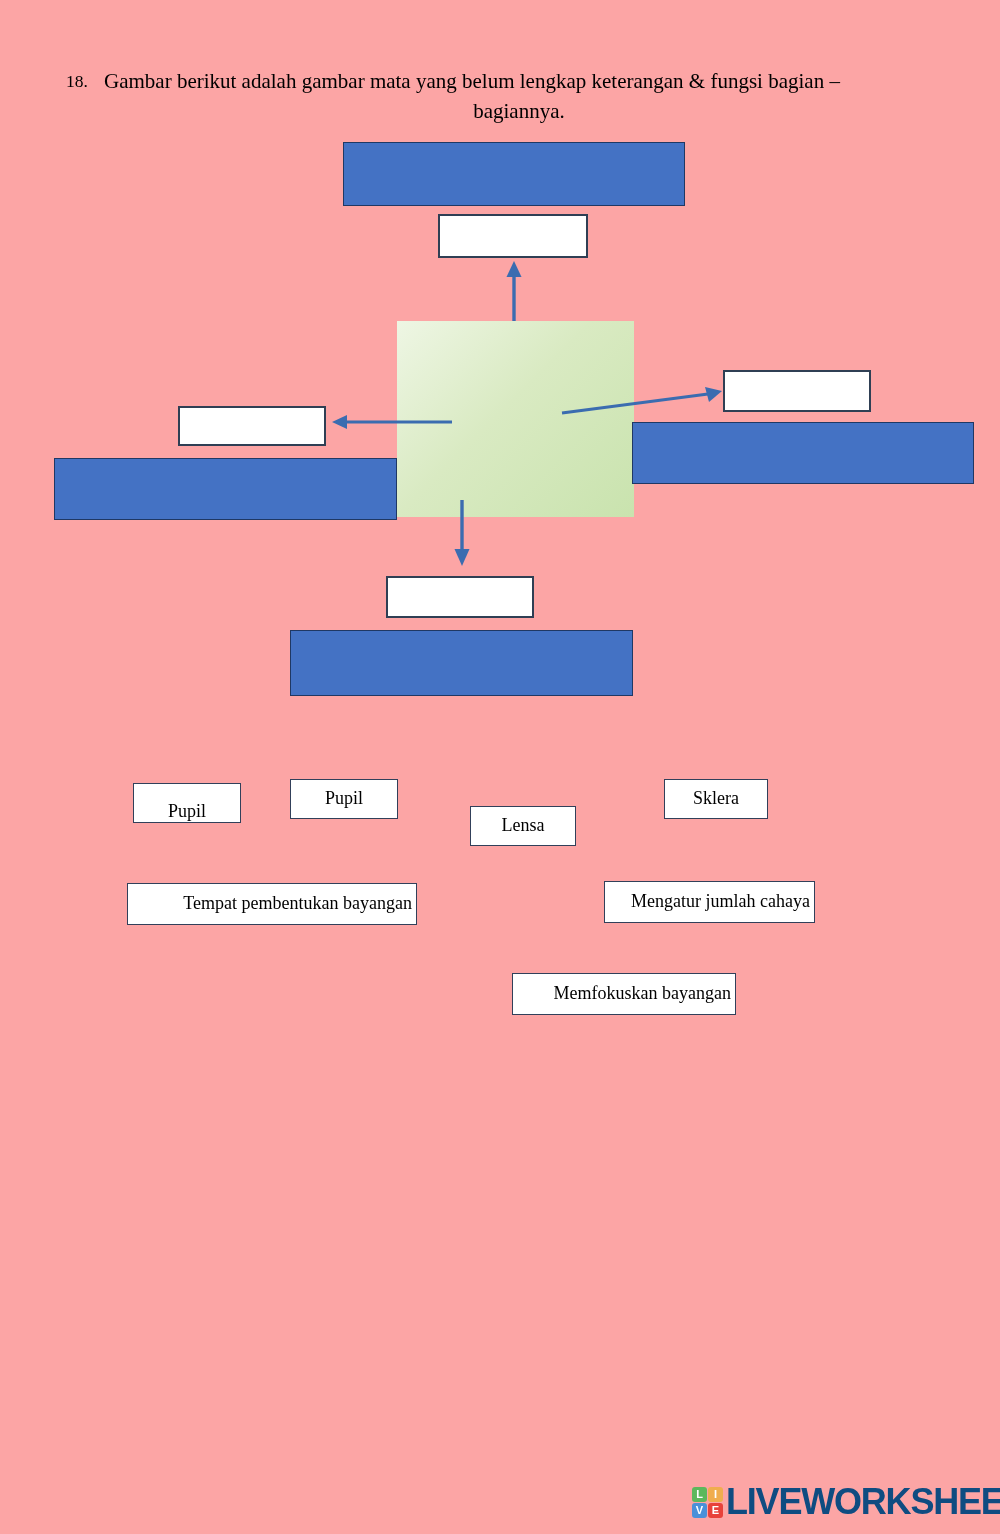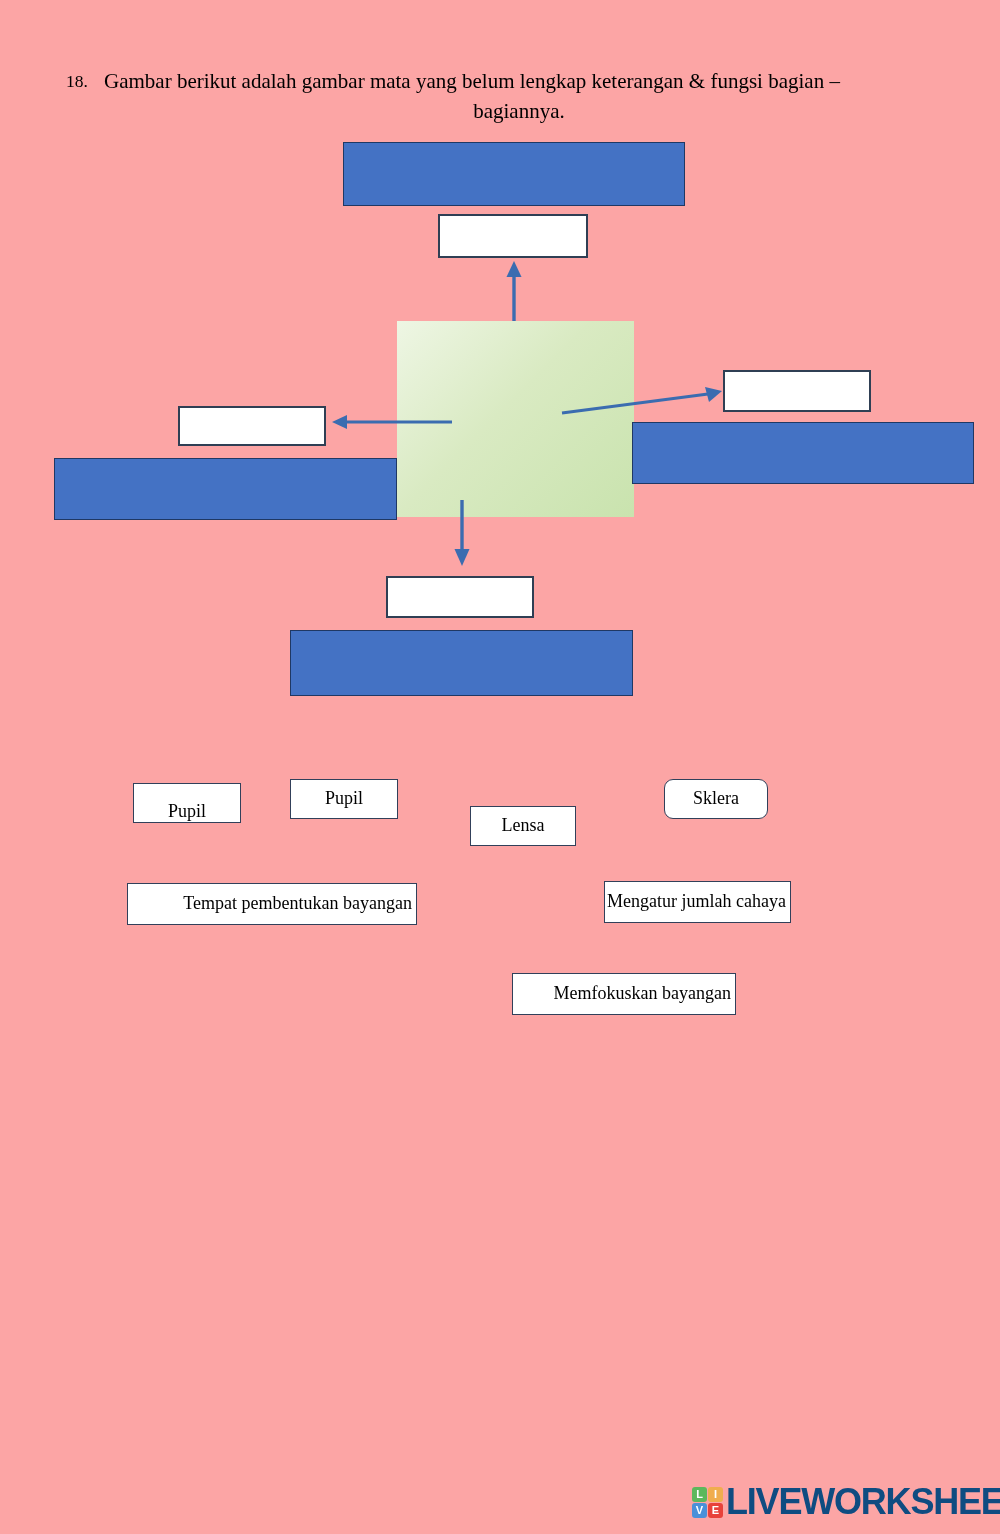--- a/index.html
+++ b/index.html
@@ -249,28 +249,28 @@
 
   <div class="abs opt-box" style="left:133px; top:783px; width:108px; height:40px;align-items:flex-end;">
     <span>Pupil</span>
   </div>
   <div class="abs opt-box" style="left:290px; top:779px; width:108px; height:40px;">
     <span>Pupil</span>
   </div>
   <div class="abs opt-box" style="left:470px; top:806px; width:106px; height:40px;">
     <span>Lensa</span>
   </div>
-  <div class="abs opt-box" style="left:664px; top:779px; width:104px; height:40px;border-radius:9px;">
+  <div class="abs opt-box" style="left:664px; top:779px; width:104px; height:40px;">
     <span>Sklera</span>
   </div>
 
   <div class="abs opt-box tight" style="left:127px; top:883px; width:290px; height:42px;">
     <span>Tempat pembentukan bayangan</span>
   </div>
-  <div class="abs opt-box tight" style="left:604px; top:881px; width:187px; height:42px;">
+  <div class="abs opt-box tight" style="left:604px; top:881px; width:211px; height:42px;">
     <span>Mengatur jumlah cahaya</span>
   </div>
   <div class="abs opt-box tight" style="left:512px; top:973px; width:224px; height:42px;">
     <span>Memfokuskan bayangan</span>
   </div>
 
   <div id="lws-logo">
     <div class="lws-grid">
       <div class="lws-cell" style="background:#5cb85c;">L</div>
       <div class="lws-cell" style="background:#f0ad4e;">I</div>

